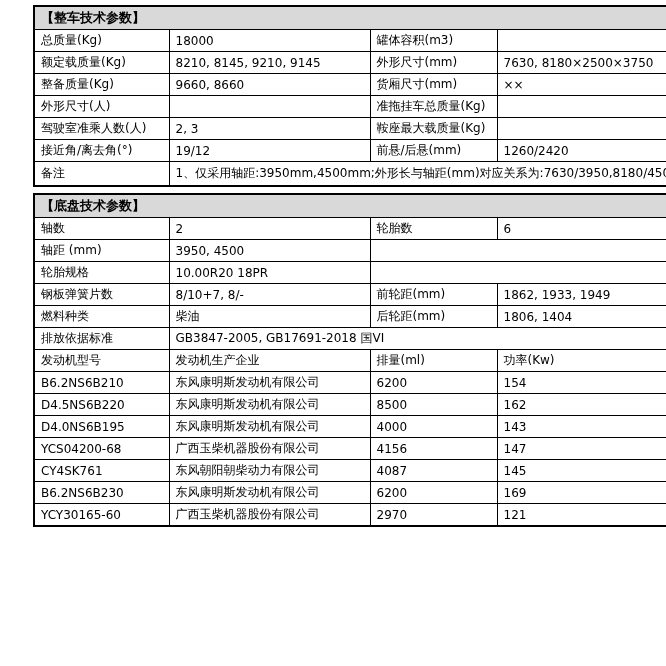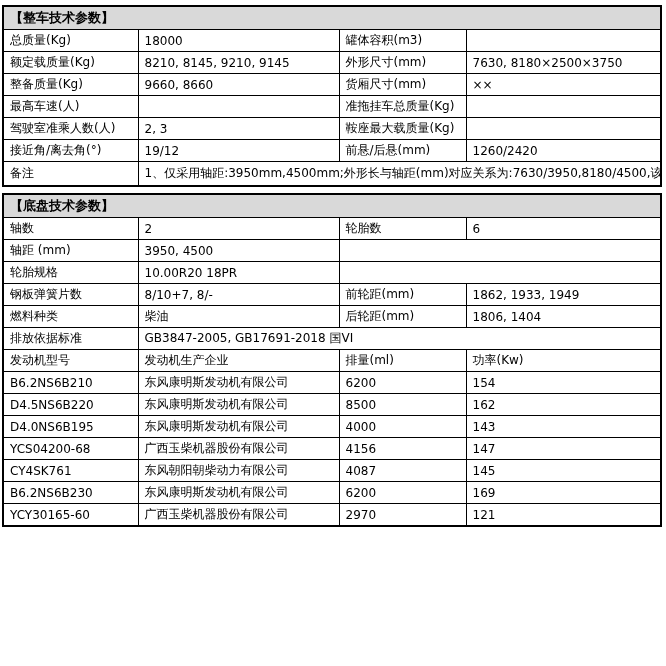--- a/index.html
+++ b/index.html
@@ -1,21 +1,21 @@
 <!DOCTYPE html>
 <html><head>
 <meta charset="utf-8">
 <style>
   html,body{margin:0;padding:0;}
   body{
     width:666px;height:666px;background:#ffffff;color:#000000;
     font-family:"DejaVu Sans","Liberation Sans",sans-serif;
     font-size:12px;overflow:hidden;
   }
-  .wrap{padding:5px 4px 0 2px;}
+  .wrap{padding:5px 4px 0 2px;margin-left:31px;}
   table.spec{
     border-collapse:collapse;table-layout:fixed;width:658px;
     border:2px solid #000;
   }
   table.spec td{
     border:1px solid #000;
     padding:2px 6px;height:17px;
     white-space:nowrap;overflow:hidden;
     vertical-align:middle;
   }
@@ -60,21 +60,21 @@
           <td>外形尺寸(mm)</td>
           <td>7630, 8180×2500×3750</td>
         </tr>
         <tr>
           <td>整备质量(Kg)</td>
           <td>9660, 8660</td>
           <td>货厢尺寸(mm)</td>
           <td>××</td>
         </tr>
         <tr>
-          <td>最高车速(人)</td>
+          <td>外形尺寸(人)</td>
           <td></td>
           <td>准拖挂车总质量(Kg)</td>
           <td></td>
         </tr>
         <tr>
           <td>驾驶室准乘人数(人)</td>
           <td>2, 3</td>
           <td>鞍座最大载质量(Kg)</td>
           <td></td>
         </tr>

